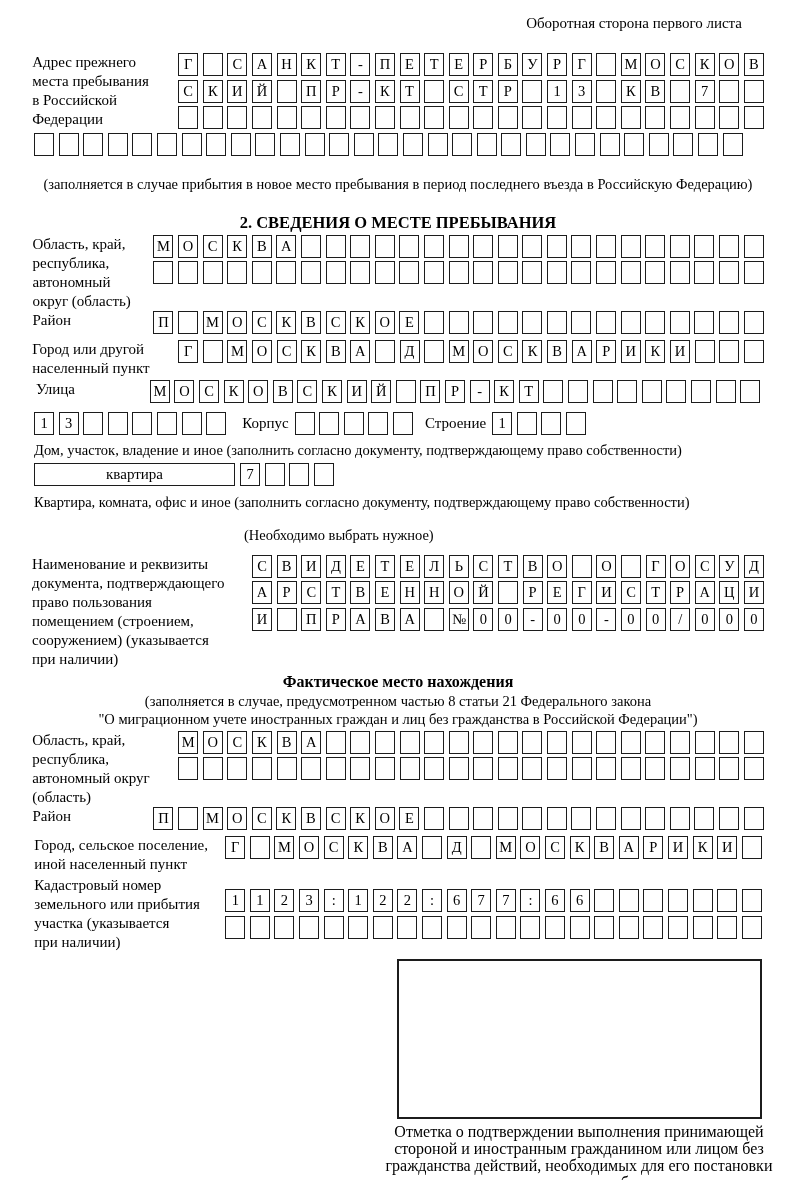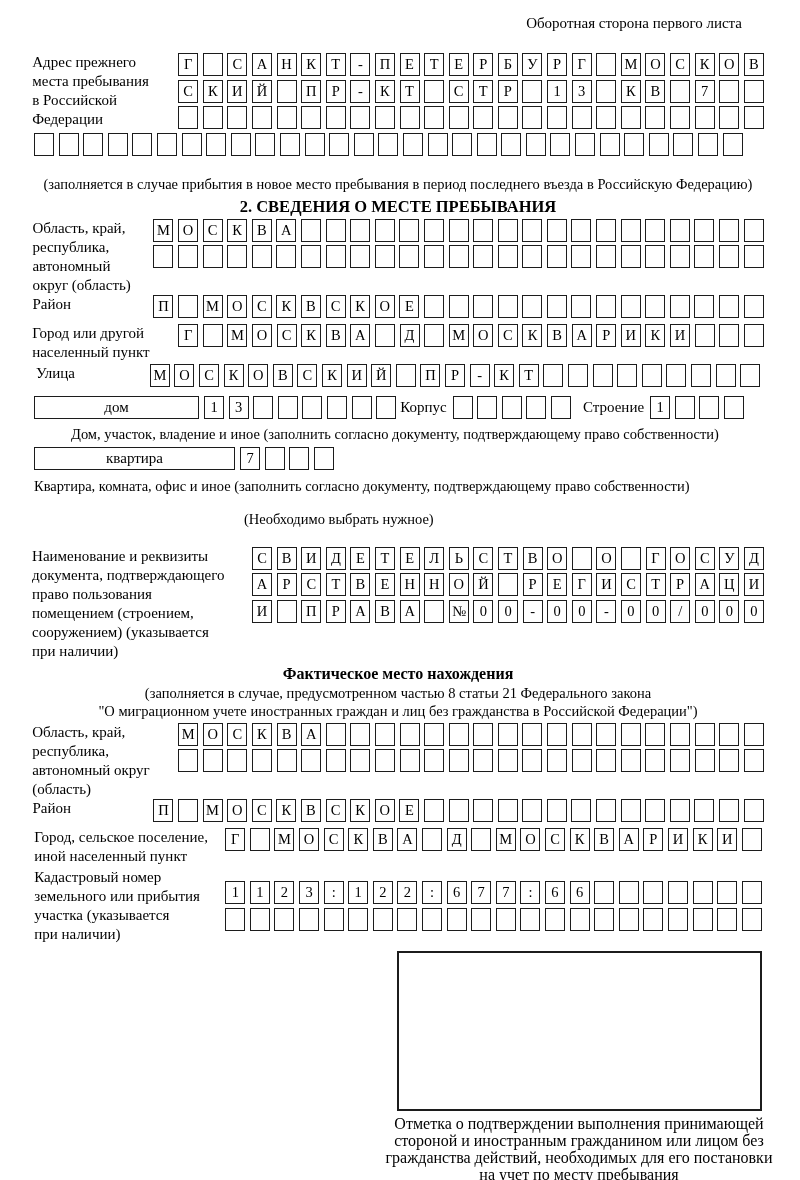--- a/index.html
+++ b/index.html
@@ -24,51 +24,51 @@
     box-sizing:border-box; width:20px; height:23px; flex-shrink:0;
     border:1.7px solid #1c1c1c; margin-right:4.6px;
     display:flex; align-items:center; justify-content:center;
     font-size:14.5px; line-height:1;
   }
   .cell:last-child { margin-right:0; }
 
   .caption { font-size:14.5px; line-height:18px; }
   .caption.center { text-align:center; }
   .note-top { margin-top:19px; }
-  .sec2-title { margin-top:4px; text-align:center; font-weight:bold; font-size:16.5px; line-height:20px; }
+  .sec2-title { margin-top:20px; text-align:center; font-weight:bold; font-size:16.5px; line-height:20px; }
   .block-region { margin-top:2px; }
   .block-district { margin-top:0; }
   .block-city { margin-top:3px; }
   .block-street { margin-top:2px; }
 
   .row-house { margin-top:5px; display:flex; align-items:flex-start; }
   .named-box {
     box-sizing:border-box; height:23px; border:1.7px solid #1c1c1c; flex-shrink:0;
     display:flex; align-items:center; justify-content:center; font-size:15px;
   }
   .dom-box { width:165px; margin-right:5px; }
   .apt-box { width:201px; margin-right:5px; }
   .inline-label { font-size:15px; line-height:23px; flex-shrink:0; }
-  .korpus { margin-left:4px; margin-right:6px; }
+  .korpus { margin-left:16px; margin-right:6px; }
   .stroenie { margin-left:12px; margin-right:6px; }
-  .note-house { margin-top:3px;margin-left:37px; }
+  .note-house { margin-top:3px; }
   .row-apt { margin-top:4px; display:flex; align-items:flex-start; }
   .note-apt { margin-top:3px; }
 
   .row-stay { margin-top:4px; display:flex; align-items:center; height:25px; }
   .stay-label { font-size:15px; }
   .checkbox {
     box-sizing:border-box; width:21px; height:25px; border:1.7px solid #1c1c1c; flex-shrink:0;
     display:flex; align-items:center; justify-content:center; font-size:15px;
   }
   .cb1 { margin-left:8px; } .cb2 { margin-left:14px; } .cb3 { margin-left:18px; }
   .opt-label { font-size:15px; margin-left:12px; }
   .note-stay { margin-top:15px; margin-left:210px; }
 
-  .block-doc { margin-top:19px; }
+  .block-doc { margin-top:11px; }
   .fact-title { margin-top:3px; text-align:center; font-weight:bold; font-size:16px; line-height:20px; }
   .fact-note { text-align:center; font-size:14.5px; line-height:18px; }
   .block-region2 { margin-top:3px; }
   .block-city2 { margin-top:3px; }
   .block-cad { margin-top:2px; }
   .cad-cells { margin-top:13px; }
 
   .stamp-wrap { margin-top:7px; }
   .stamp-box {
     box-sizing:border-box; margin-left:363px; width:365px; height:160px;
@@ -357,21 +357,20 @@
         <span class="cell"></span>
         <span class="cell"></span>
         <span class="cell"></span>
         <span class="cell"></span>
         <span class="cell"></span>
         <span class="cell"></span>
       </div>
   </div>
 
   <div class="row-house">
-    <div class="named-box dom-box">дом</div>
     <div class="cell-row">
         <span class="cell">1</span>
         <span class="cell">3</span>
         <span class="cell"></span>
         <span class="cell"></span>
         <span class="cell"></span>
         <span class="cell"></span>
         <span class="cell"></span>
         <span class="cell"></span>
       </div>

